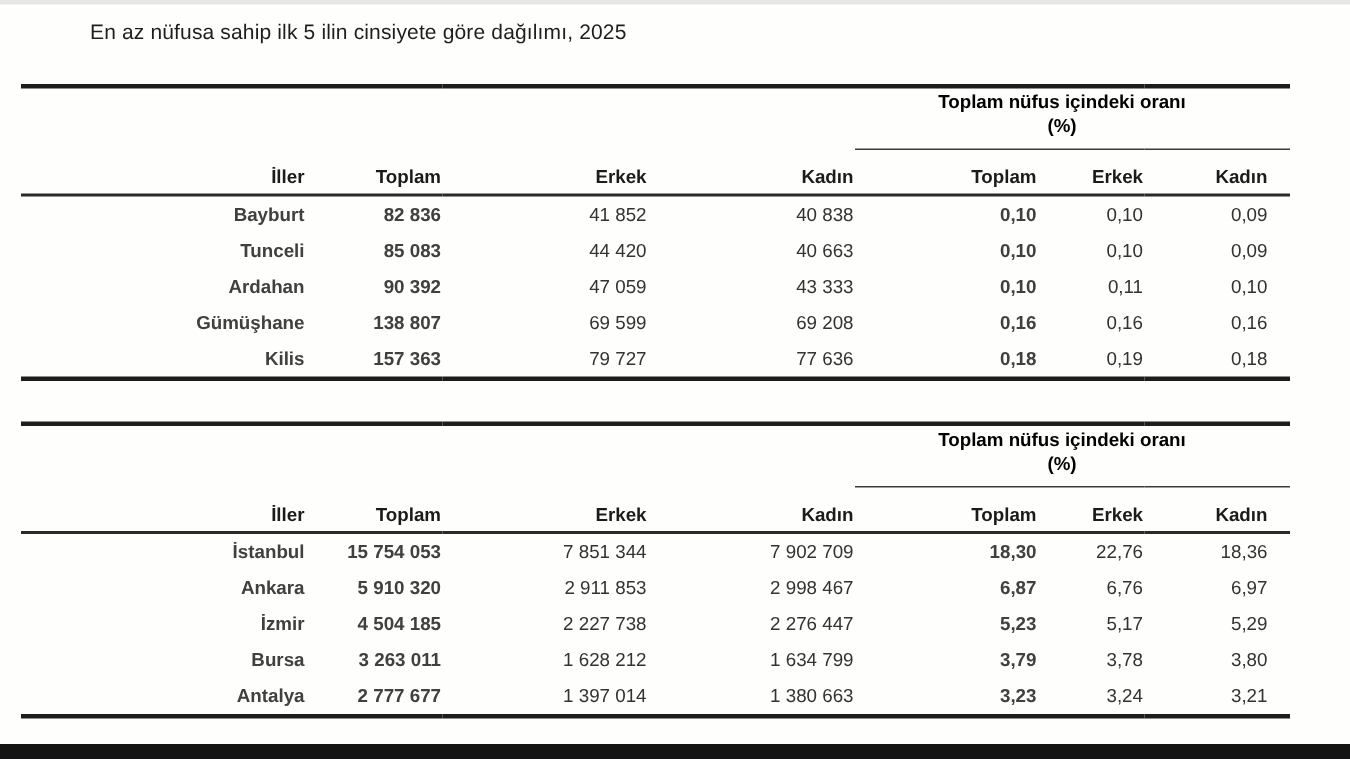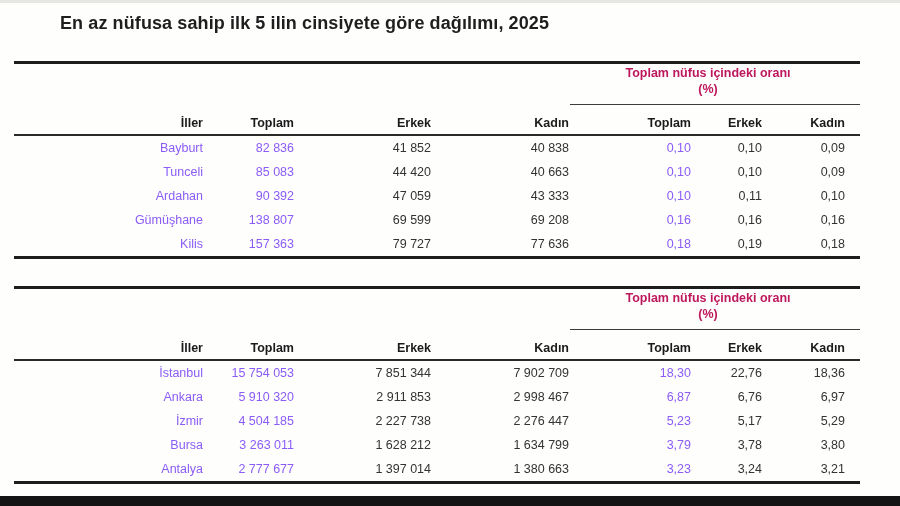--- a/index.html
+++ b/index.html
@@ -9,22 +9,22 @@
     position: relative;
     width: 900px;
     height: 506px;
     background: #fefefd;
     overflow: hidden;
     box-sizing: border-box;
     border-top: 3px solid #e6e6e3;
   }
 
   .doc-title {
-    font-size: 18px;
-    font-weight: bold;
+    font-size: 14px;
+    font-weight: normal;
     color: #1e1e1e;
     margin: 10px 0 0 35px;
     letter-spacing: 0.1px;
     padding-left: 25px;
   }
   .doc-title.second { margin-top: 15px; }
 
   table.stats {
     border-collapse: collapse;
     table-layout: fixed;
@@ -33,40 +33,40 @@
     font-size: 12.5px;
     color: #333333;
     border-top: 3px solid #1d1d1d;
     border-bottom: 3px solid #1d1d1d;
   }
 
   tr.span-row td { height: 38px; vertical-align: top; }
   td.span-cell {
     text-align: center;
     font-weight: bold;
-    color: #be185d;
+    color: #000000;
     line-height: 1.3;
     border-bottom: 1px solid #3c3c3c;
   }
 
   tr.head-row th {
     height: 24px;
     font-weight: bold;
     color: #1b1b1b;
     vertical-align: bottom;
     padding-bottom: 4px;
     border-bottom: 2px solid #2a2a2a;
   }
 
   .c-label { text-align: right; padding-left: 11px; }
   .c-num   { text-align: right; }
   th:last-child, td:last-child { padding-right: 15px; }
 
   tbody td { height: 22px; }
-  .cell-bold { font-weight: normal; color: #8b5cf6; }
+  .cell-bold { font-weight: bold; color: #404040; }
 
   .bottom-bar {
     position: absolute;
     left: 0; right: 0; bottom: 0;
     height: 10px;
     background: #141414;
   }
 </style>
 </head>
 <body>

